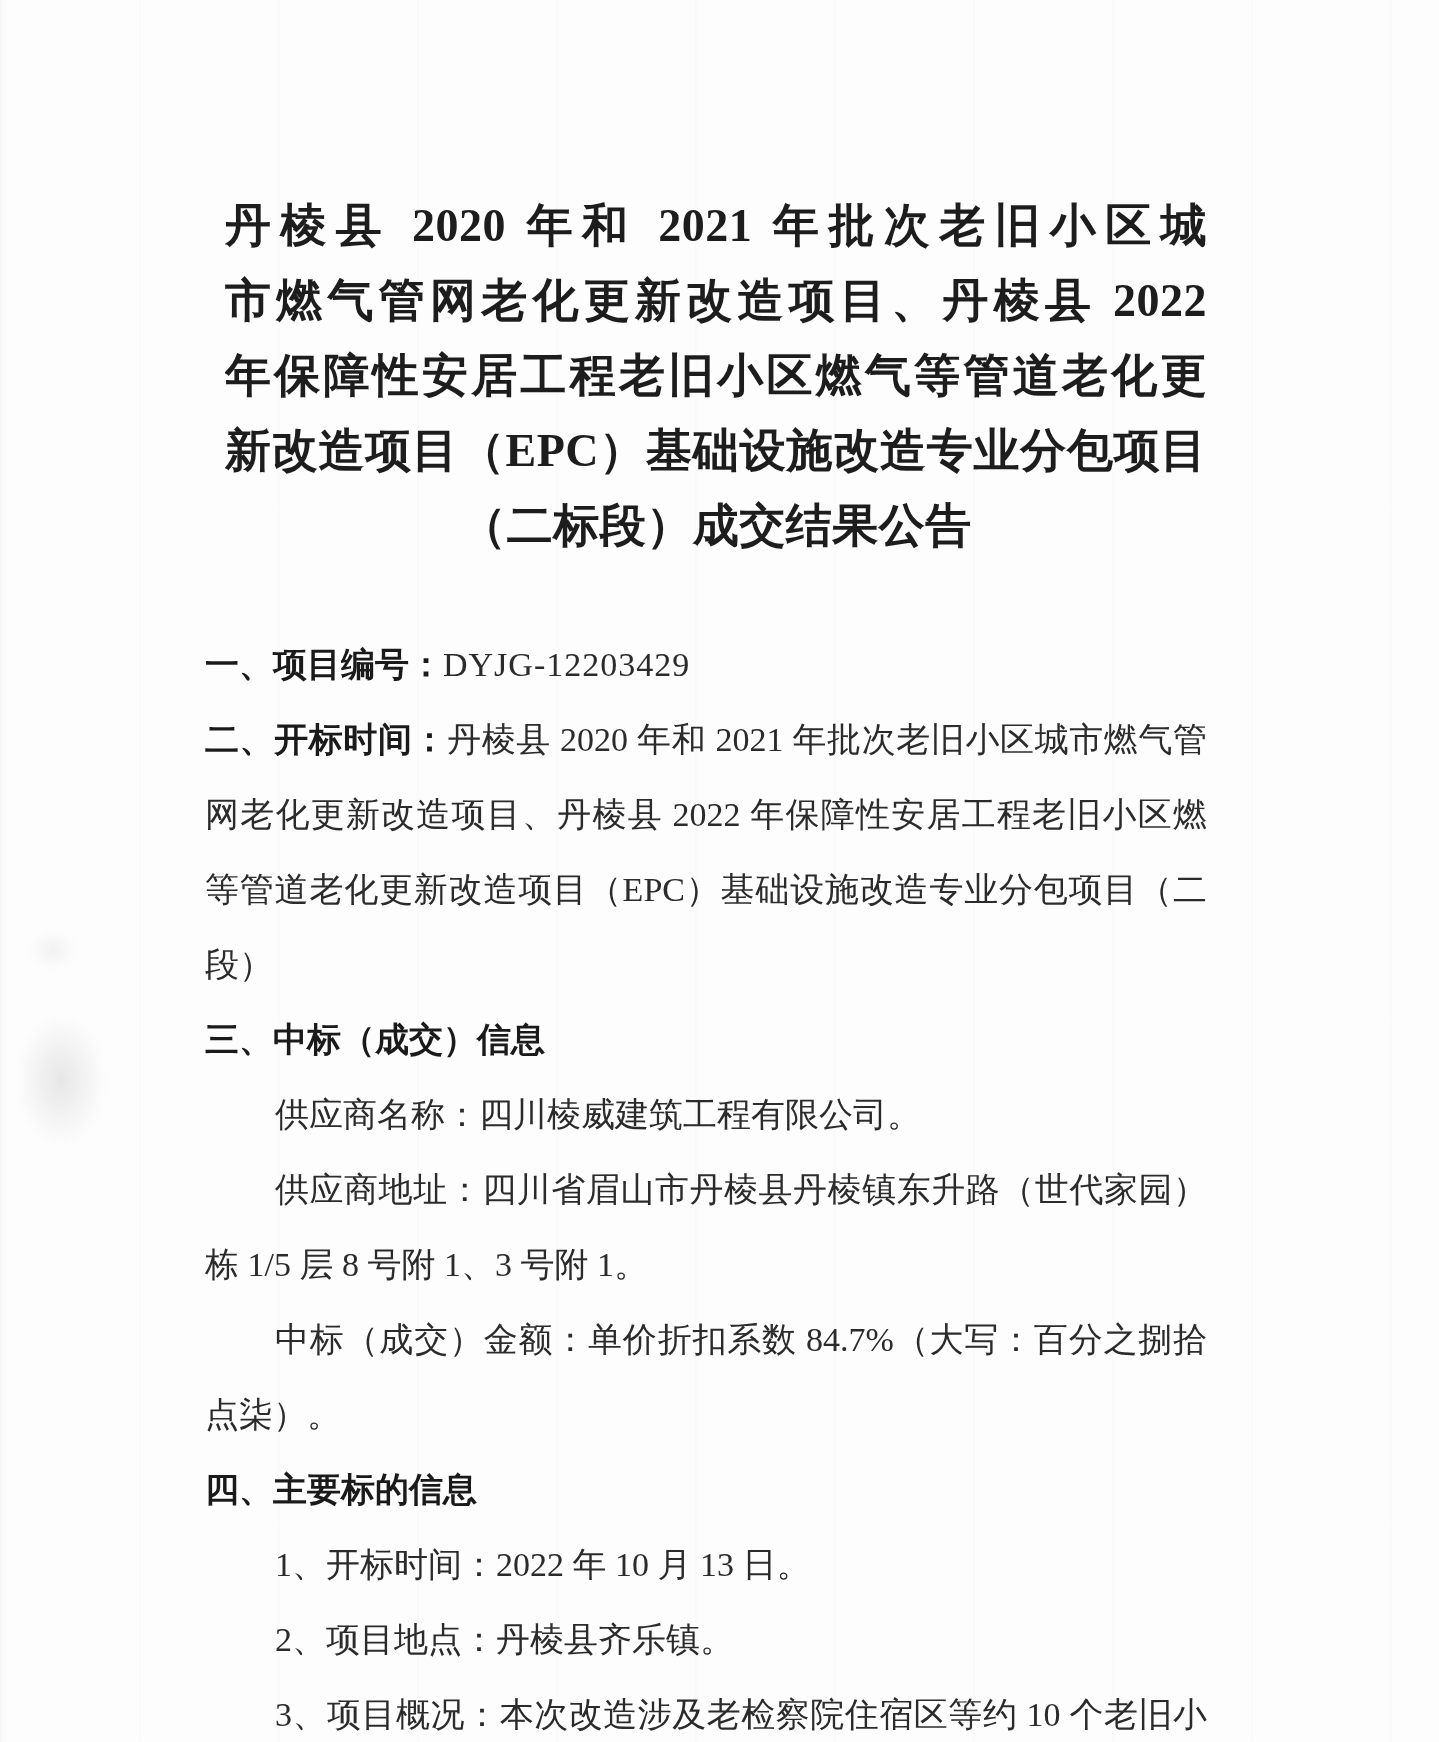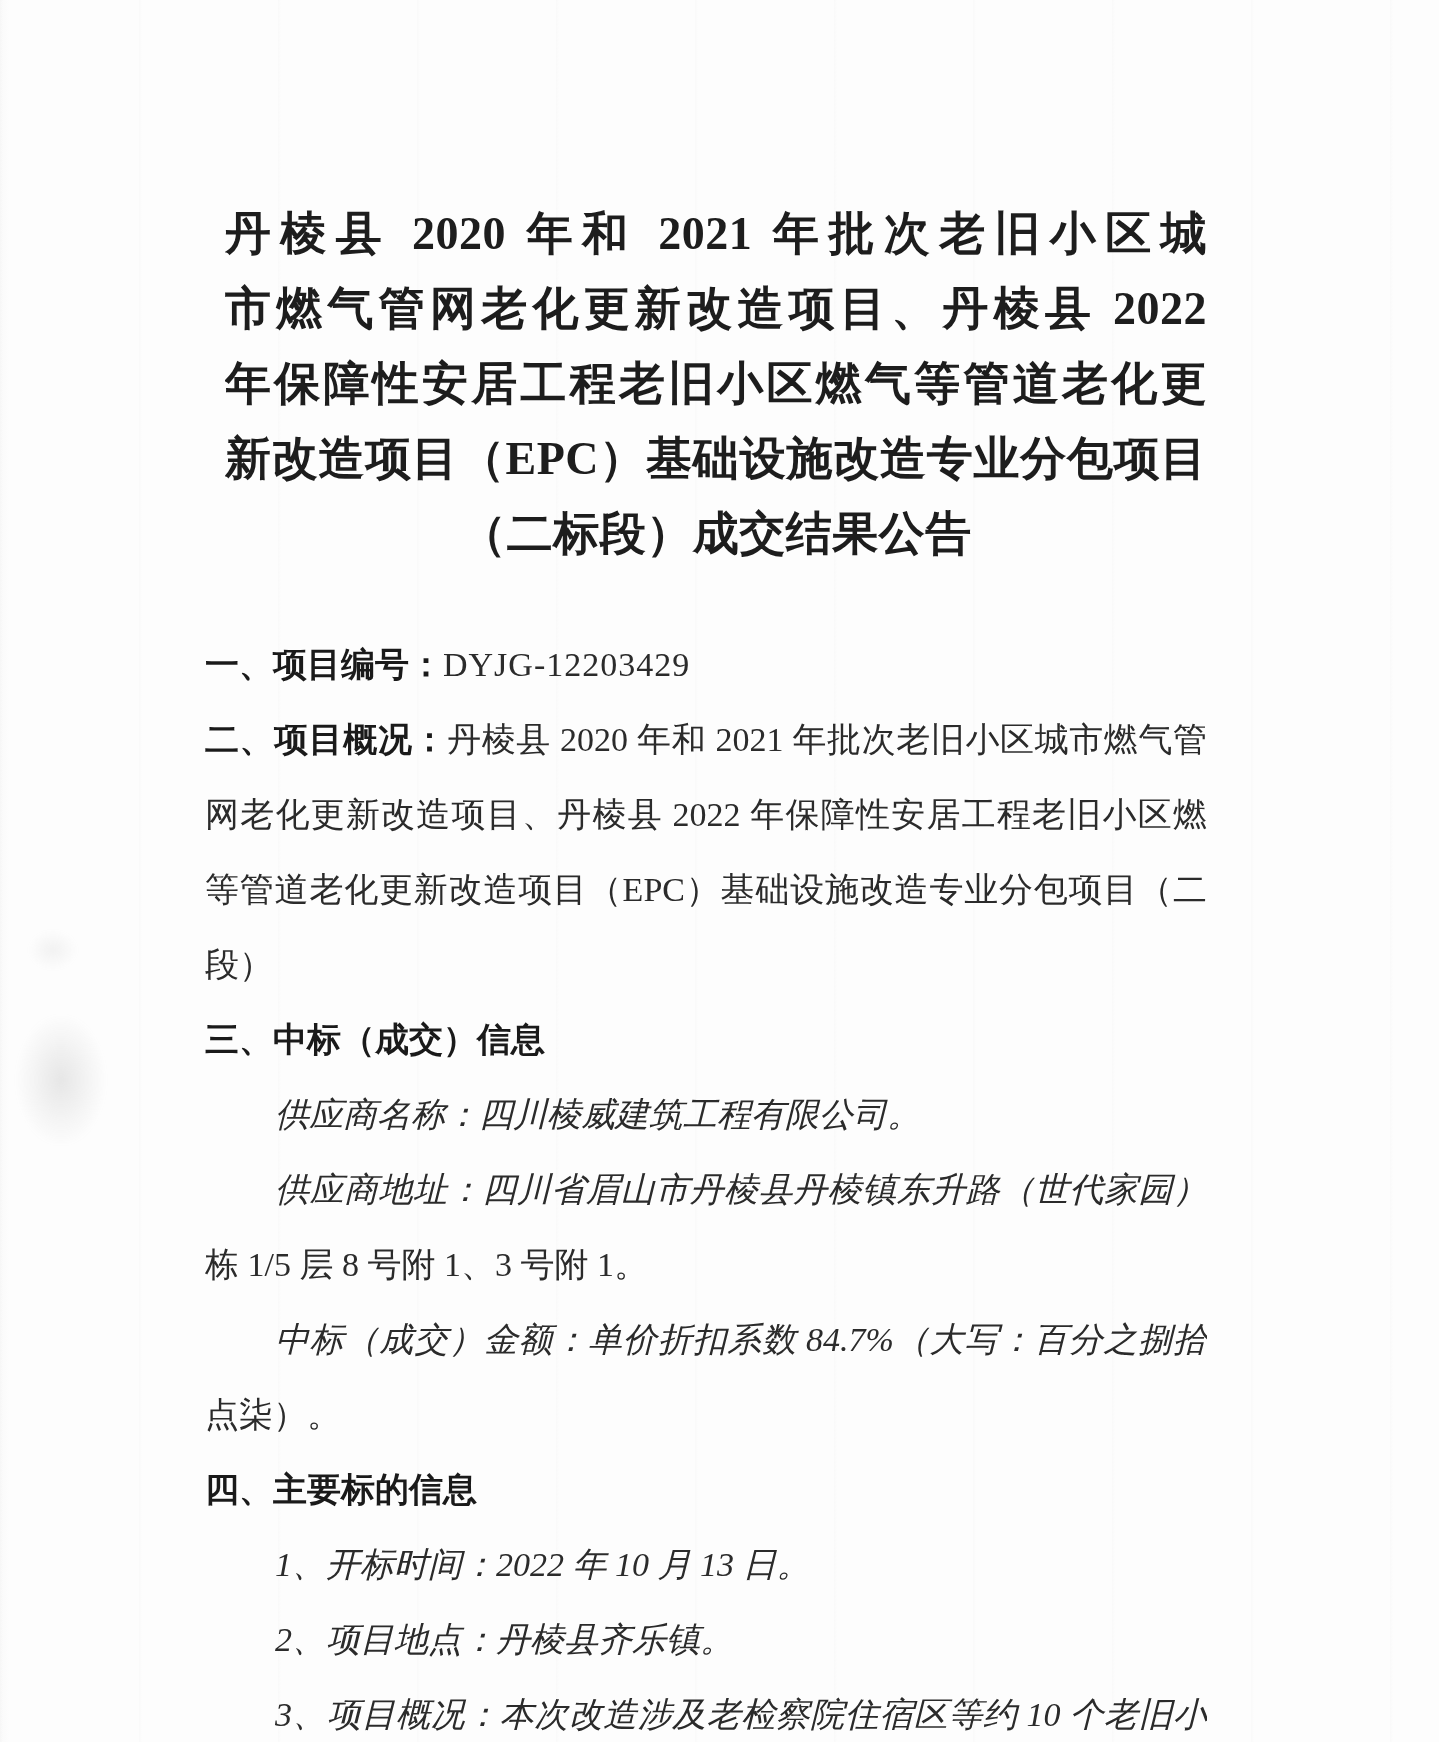--- a/index.html
+++ b/index.html
@@ -33,21 +33,21 @@
     width: 50px;
     height: 40px;
     background: radial-gradient(ellipse at center,
       rgba(160,160,160,0.12) 0%, rgba(160,160,160,0) 70%);
     filter: blur(2px);
   }
 
   .doc-title {
     position: absolute;
     left: 225px;
-    top: 196px;
+    top: 188px;
     width: 982px;
     font-family: "Liberation Serif", serif;
     font-weight: 700;
     font-size: 46px;
     line-height: 75px;
     color: #1d1d1d;
     letter-spacing: 0.5px;
   }
   .t-line {
     height: 75px;
@@ -67,21 +67,21 @@
     width: 1002px;
     font-size: 34px;
     line-height: 75px;
     color: #2b2b2b;
   }
   .line { height: 75px; overflow: hidden; }
   .jl {
     text-align: justify;
     text-align-last: justify;
   }
-  .ind { text-indent: 70px; font-style: italic; }
+  .ind { text-indent: 70px; }
   .h {
     font-family: "Liberation Sans", sans-serif;
     font-weight: 700;
     color: #1a1a1a;
   }
   .latin { letter-spacing: 1px; }
 </style>
 </head>
 <body>
 
@@ -96,21 +96,21 @@
   <div class="t-line t-center">（二标段）成交结果公告</div>
 </div>
 
 <div class="doc-body">
 
   <div class="line">
     <span class="h">一、项目编号：</span><span class="latin">DYJG-12203429</span>
   </div>
 
   <div class="line jl">
-    <span class="h">二、项目概况：</span><span>丹棱县 2020 年和 2021 年批次老旧小区城市燃气管</span>
+    <span class="h">二、开标时间：</span><span>丹棱县 2020 年和 2021 年批次老旧小区城市燃气管</span>
   </div>
   <div class="line jl">网老化更新改造项目、丹棱县 2022 年保障性安居工程老旧小区燃气</div>
   <div class="line jl">等管道老化更新改造项目（EPC）基础设施改造专业分包项目（二标</div>
   <div class="line">段）</div>
 
   <div class="line h">三、中标（成交）信息</div>
   <div class="line ind">供应商名称：四川棱威建筑工程有限公司。</div>
   <div class="line ind jl">供应商地址：四川省眉山市丹棱县丹棱镇东升路（世代家园）2</div>
   <div class="line">栋 1/5 层 8 号附 1、3 号附 1。</div>
   <div class="line ind jl">中标（成交）金额：单价折扣系数 84.7%（大写：百分之捌拾肆</div>

